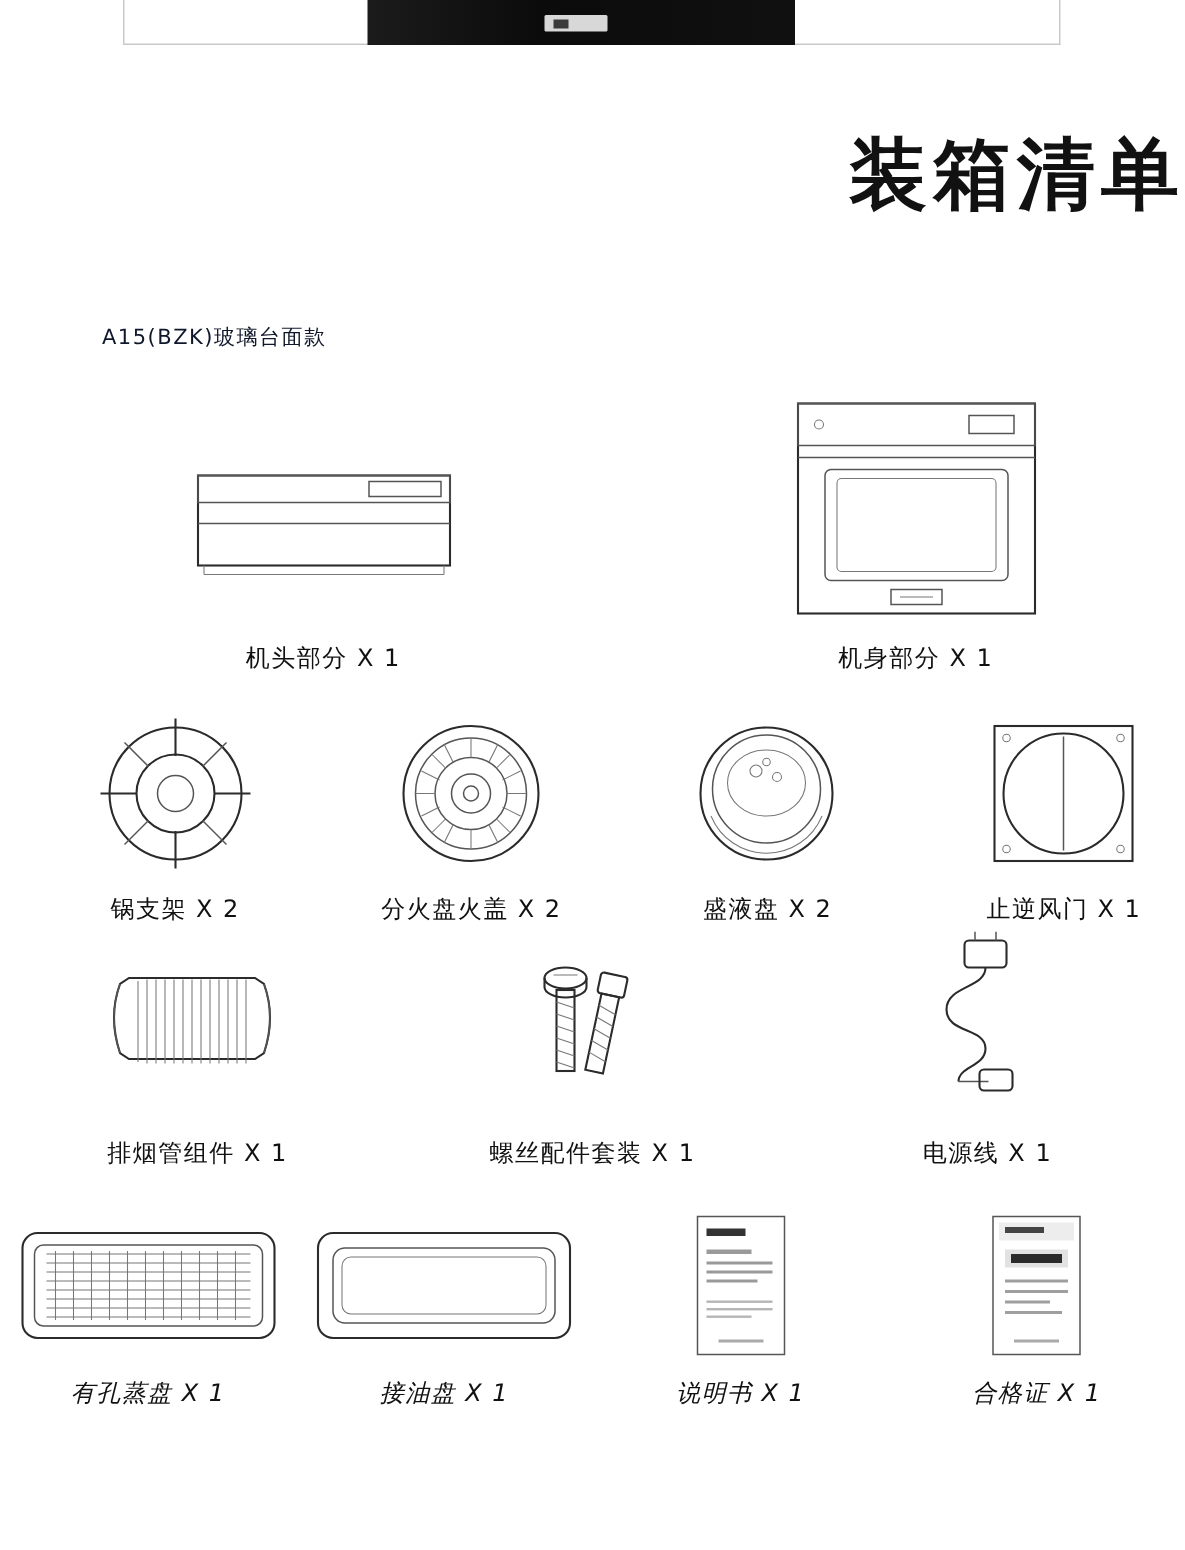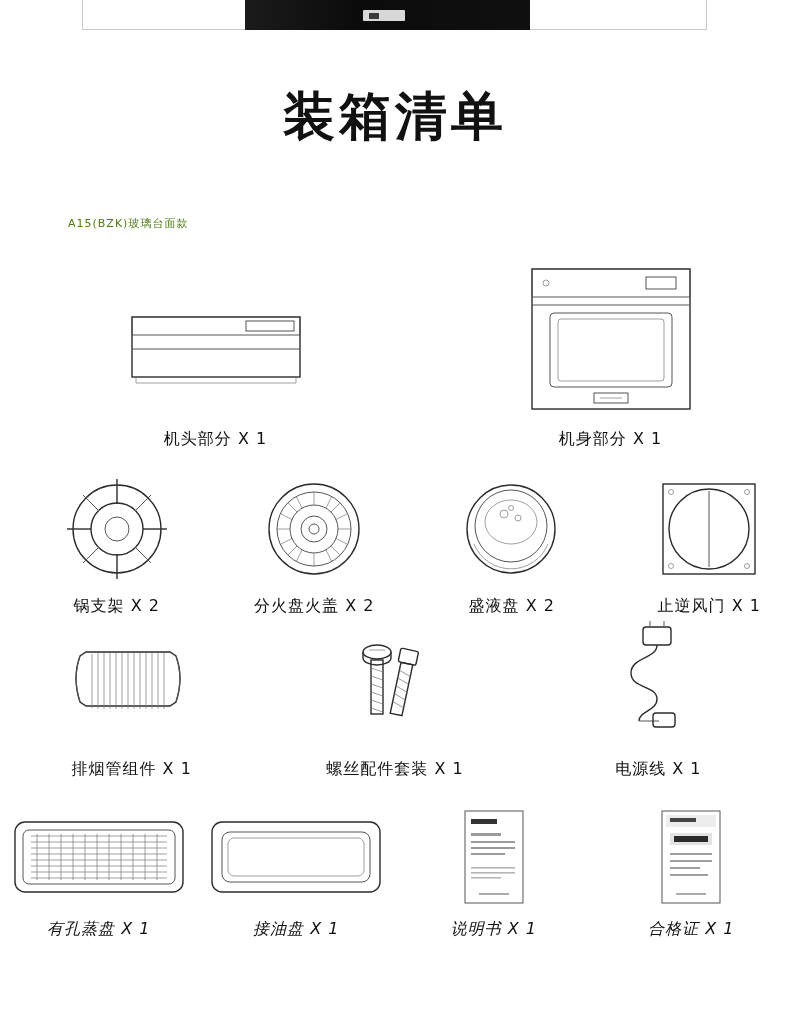--- a/index.html
+++ b/index.html
@@ -53,35 +53,35 @@
     left: 124px; top: 13px;
     width: 10px; height: 6px;
     background: #3b3b3b;
   }
 
   
   .page-title {
     position: absolute;
     left: 0; top: 82px;
     width: 790px;
-    text-align: center;
+    text-align: right;
     font-size: 52px;
     font-weight: bold;
     letter-spacing: 4px;
     color: #111;
     font-family: "DejaVu Sans", sans-serif;
   }
 
   
   .model-label {
     position: absolute;
     left: 68px; top: 216px;
-    font-size: 11px;
+    font-size: 14px;
     letter-spacing: 1px;
-    color: #4d7c0f;
+    color: #0f172a;
     font-family: "DejaVu Sans", sans-serif;
   }
 
   
   .row {
     position: absolute;
     left: 0;
     width: 790px;
     display: flex;
   }

